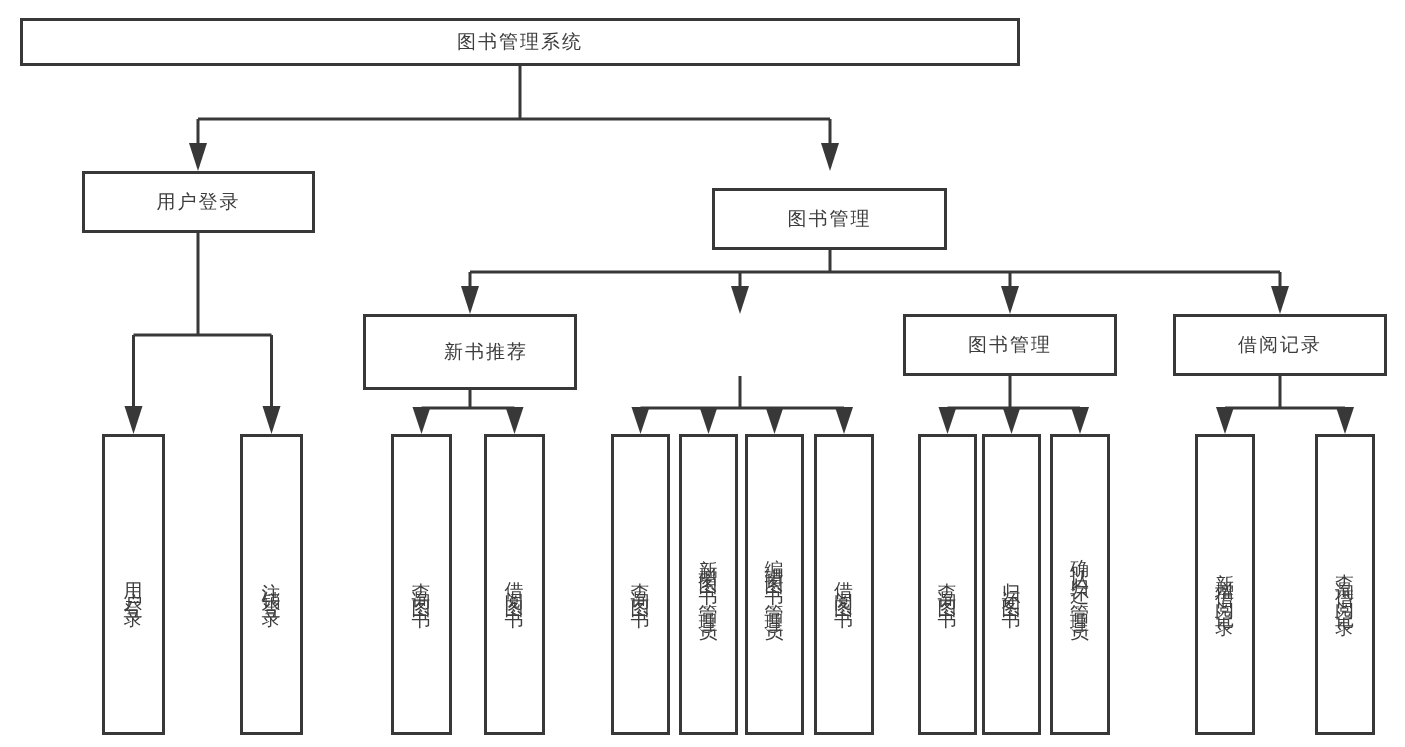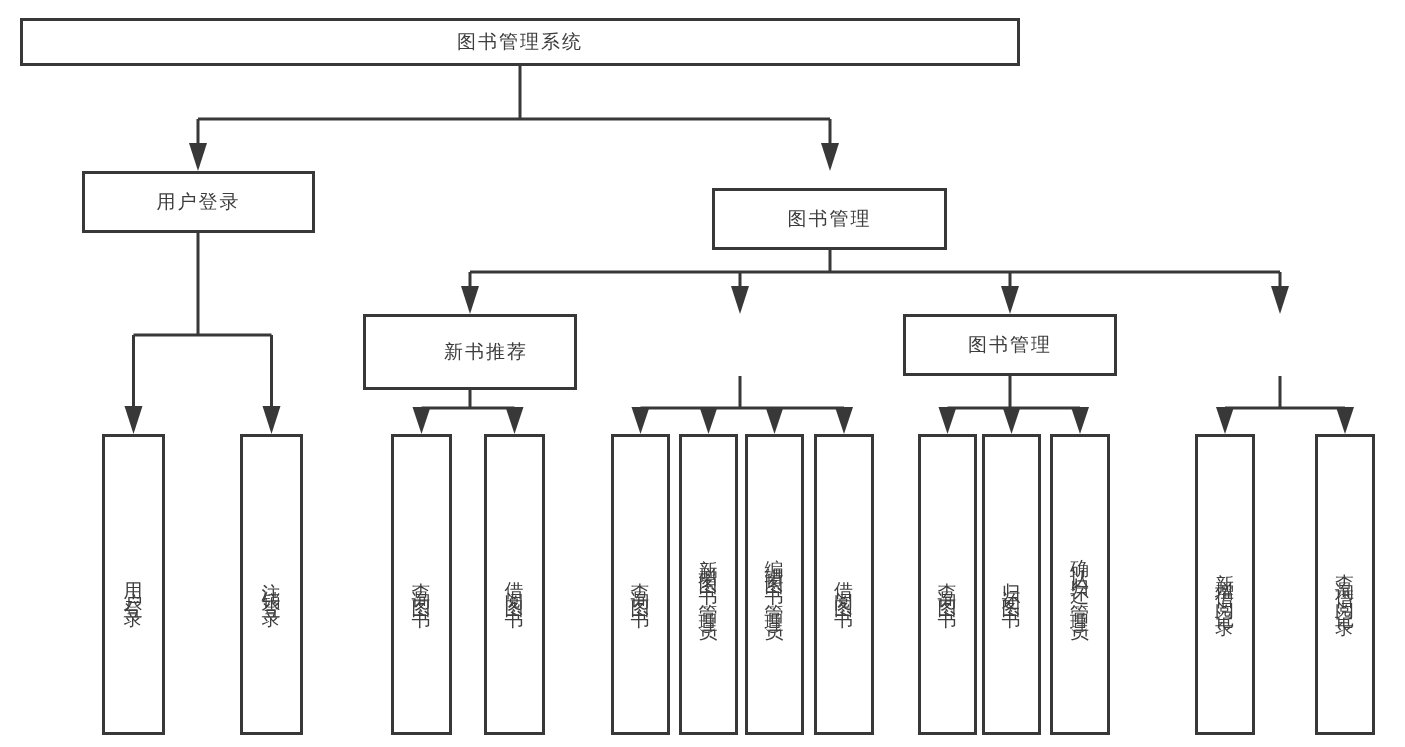--- a/index.html
+++ b/index.html
@@ -124,20 +124,23 @@
   <div class="hbox" style="left:712px; top:188px; width:235px; height:62px;">
     <span>图书管理</span>
   </div>
 
   <div class="hbox" style="left:363px; top:314px; width:214px; height:76px;padding-left:32px;">
     <span>新书推荐</span>
   </div>
   <div class="hbox" style="left:903px; top:314px; width:214px; height:62px;">
     <span>图书管理</span>
   </div>
+  <div class="hbox" style="left:1173px; top:314px; width:214px; height:62px;">
+    <span>借阅记录</span>
+  </div>
 
   <div class="vbox" style="left:102px; top:434px; width:63px; height:301px;">
     <span class="vtext">用户登录</span>
   </div>
   <div class="vbox" style="left:240px; top:434px; width:63px; height:301px;">
     <span class="vtext">注销登录</span>
   </div>
 
   <div class="vbox" style="left:391px; top:434px; width:61px; height:301px;">
     <span class="vtext">查询图书</span>

